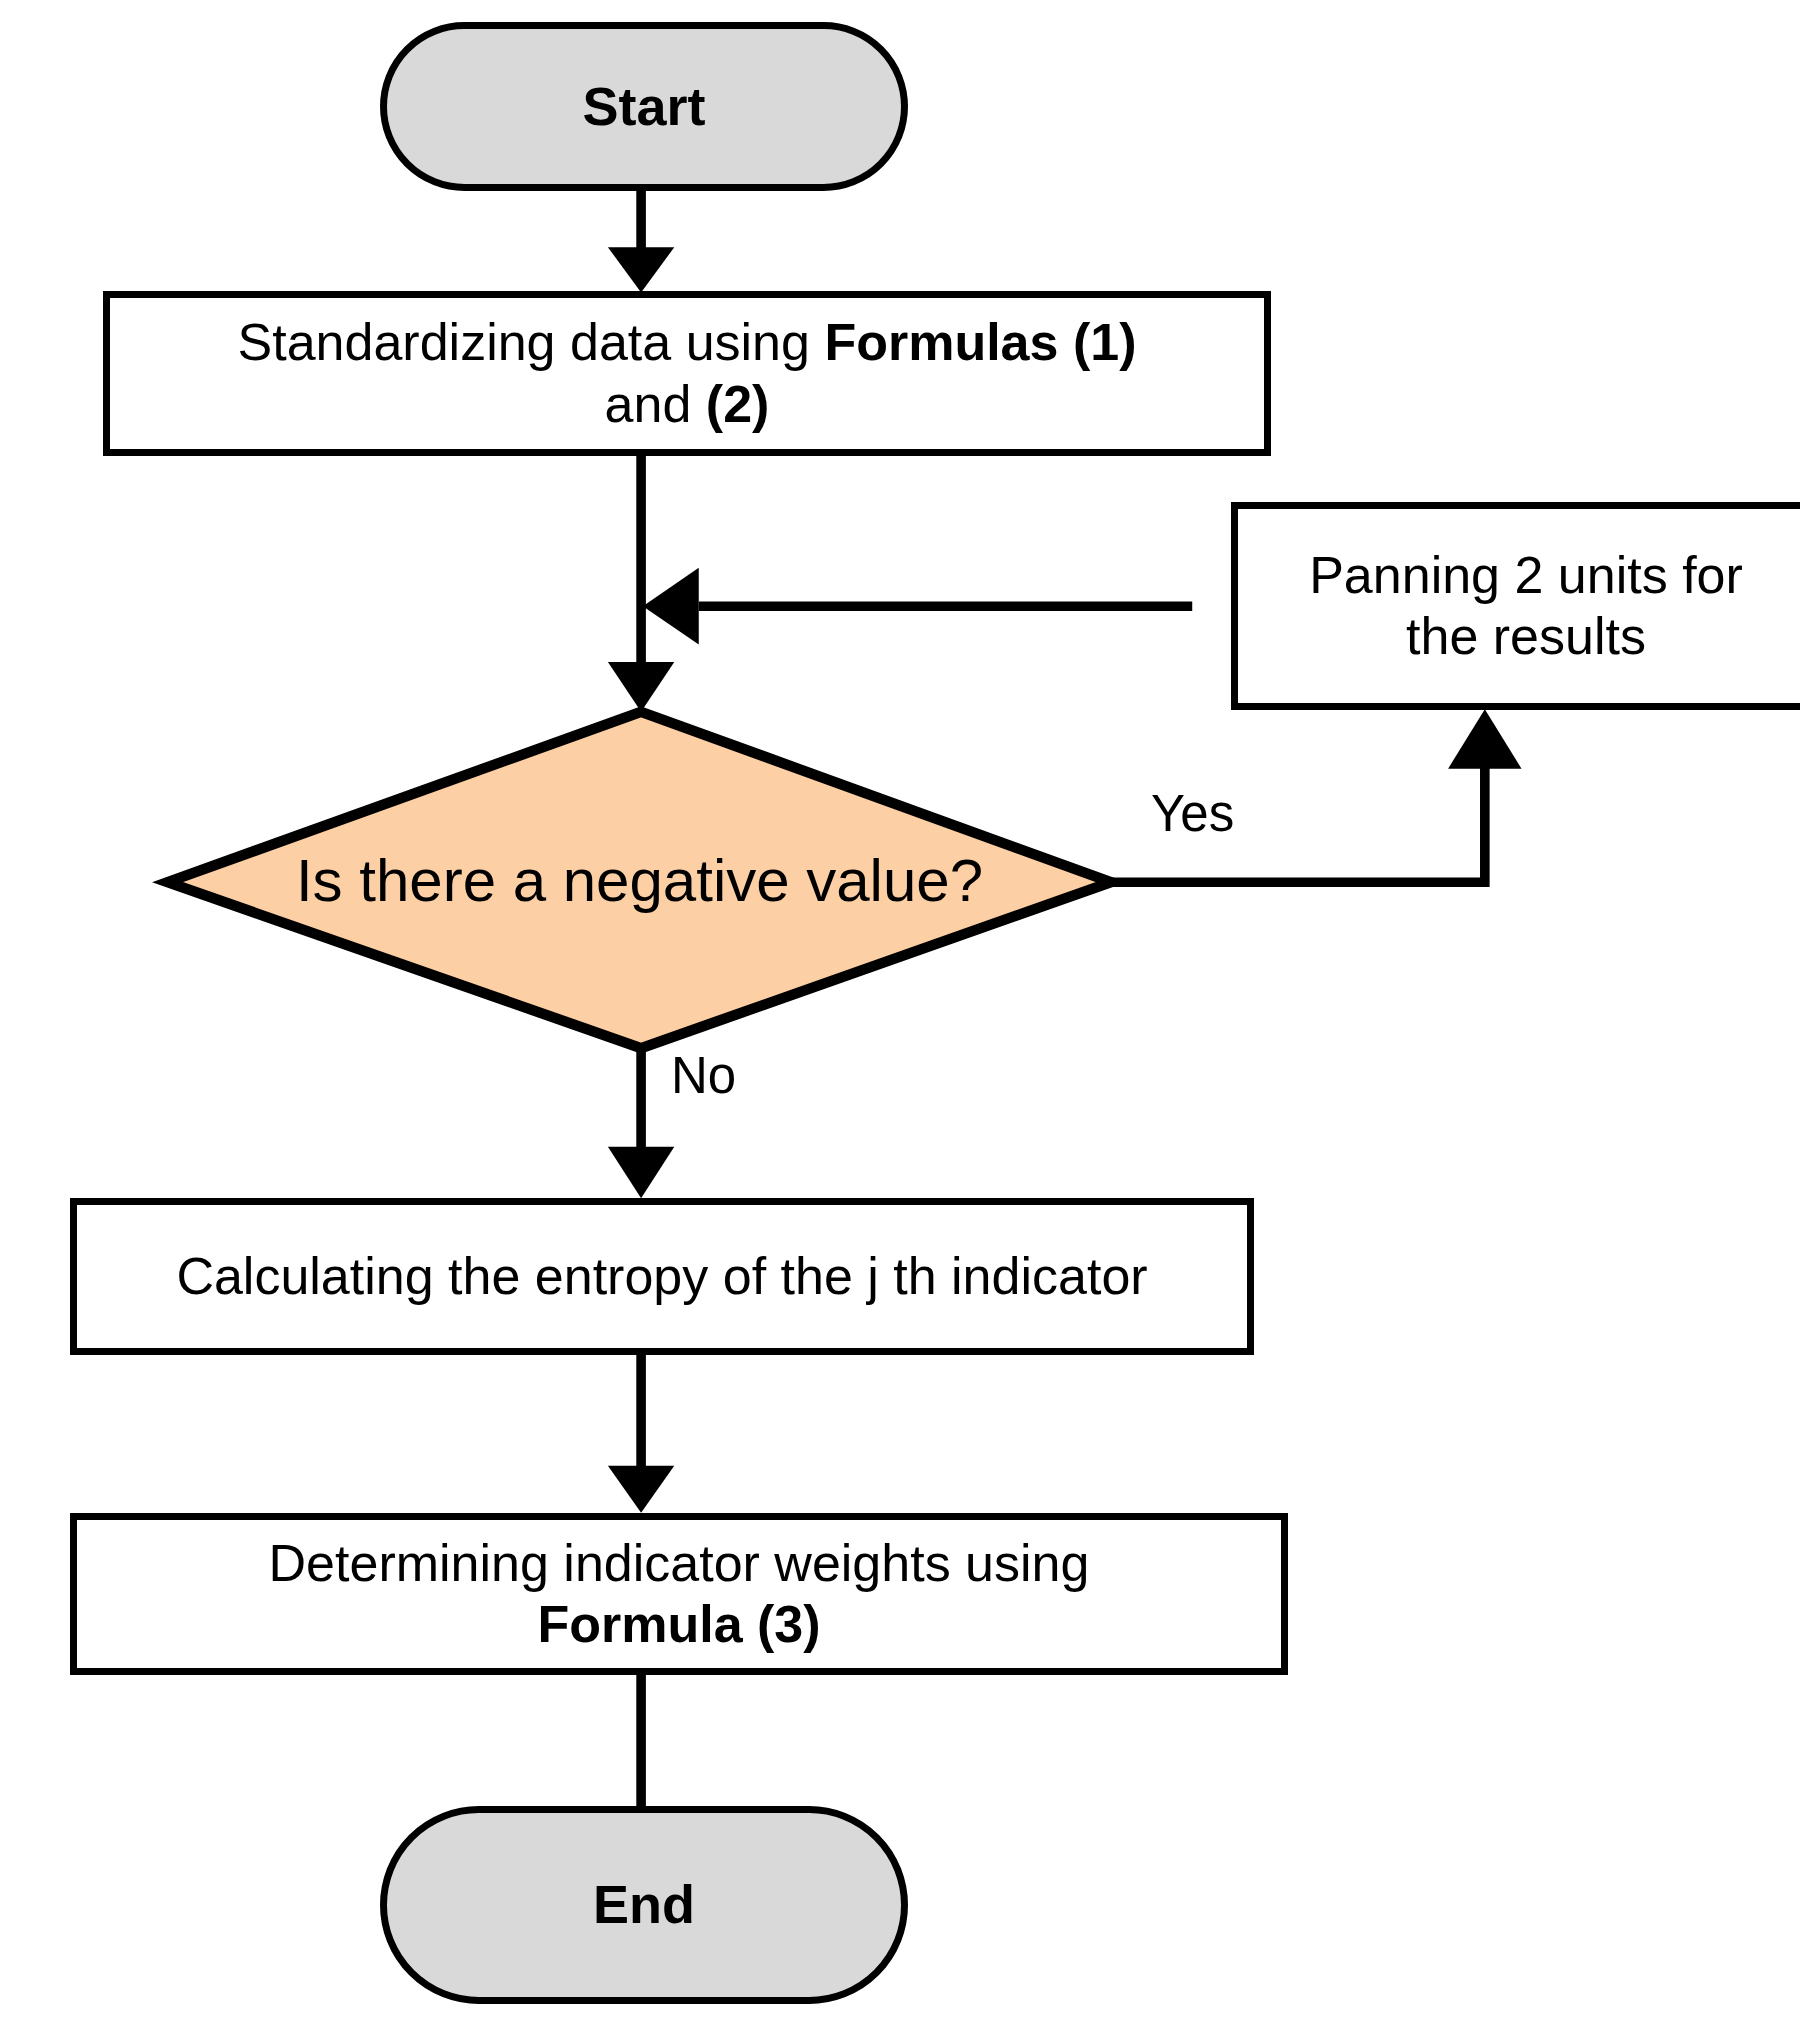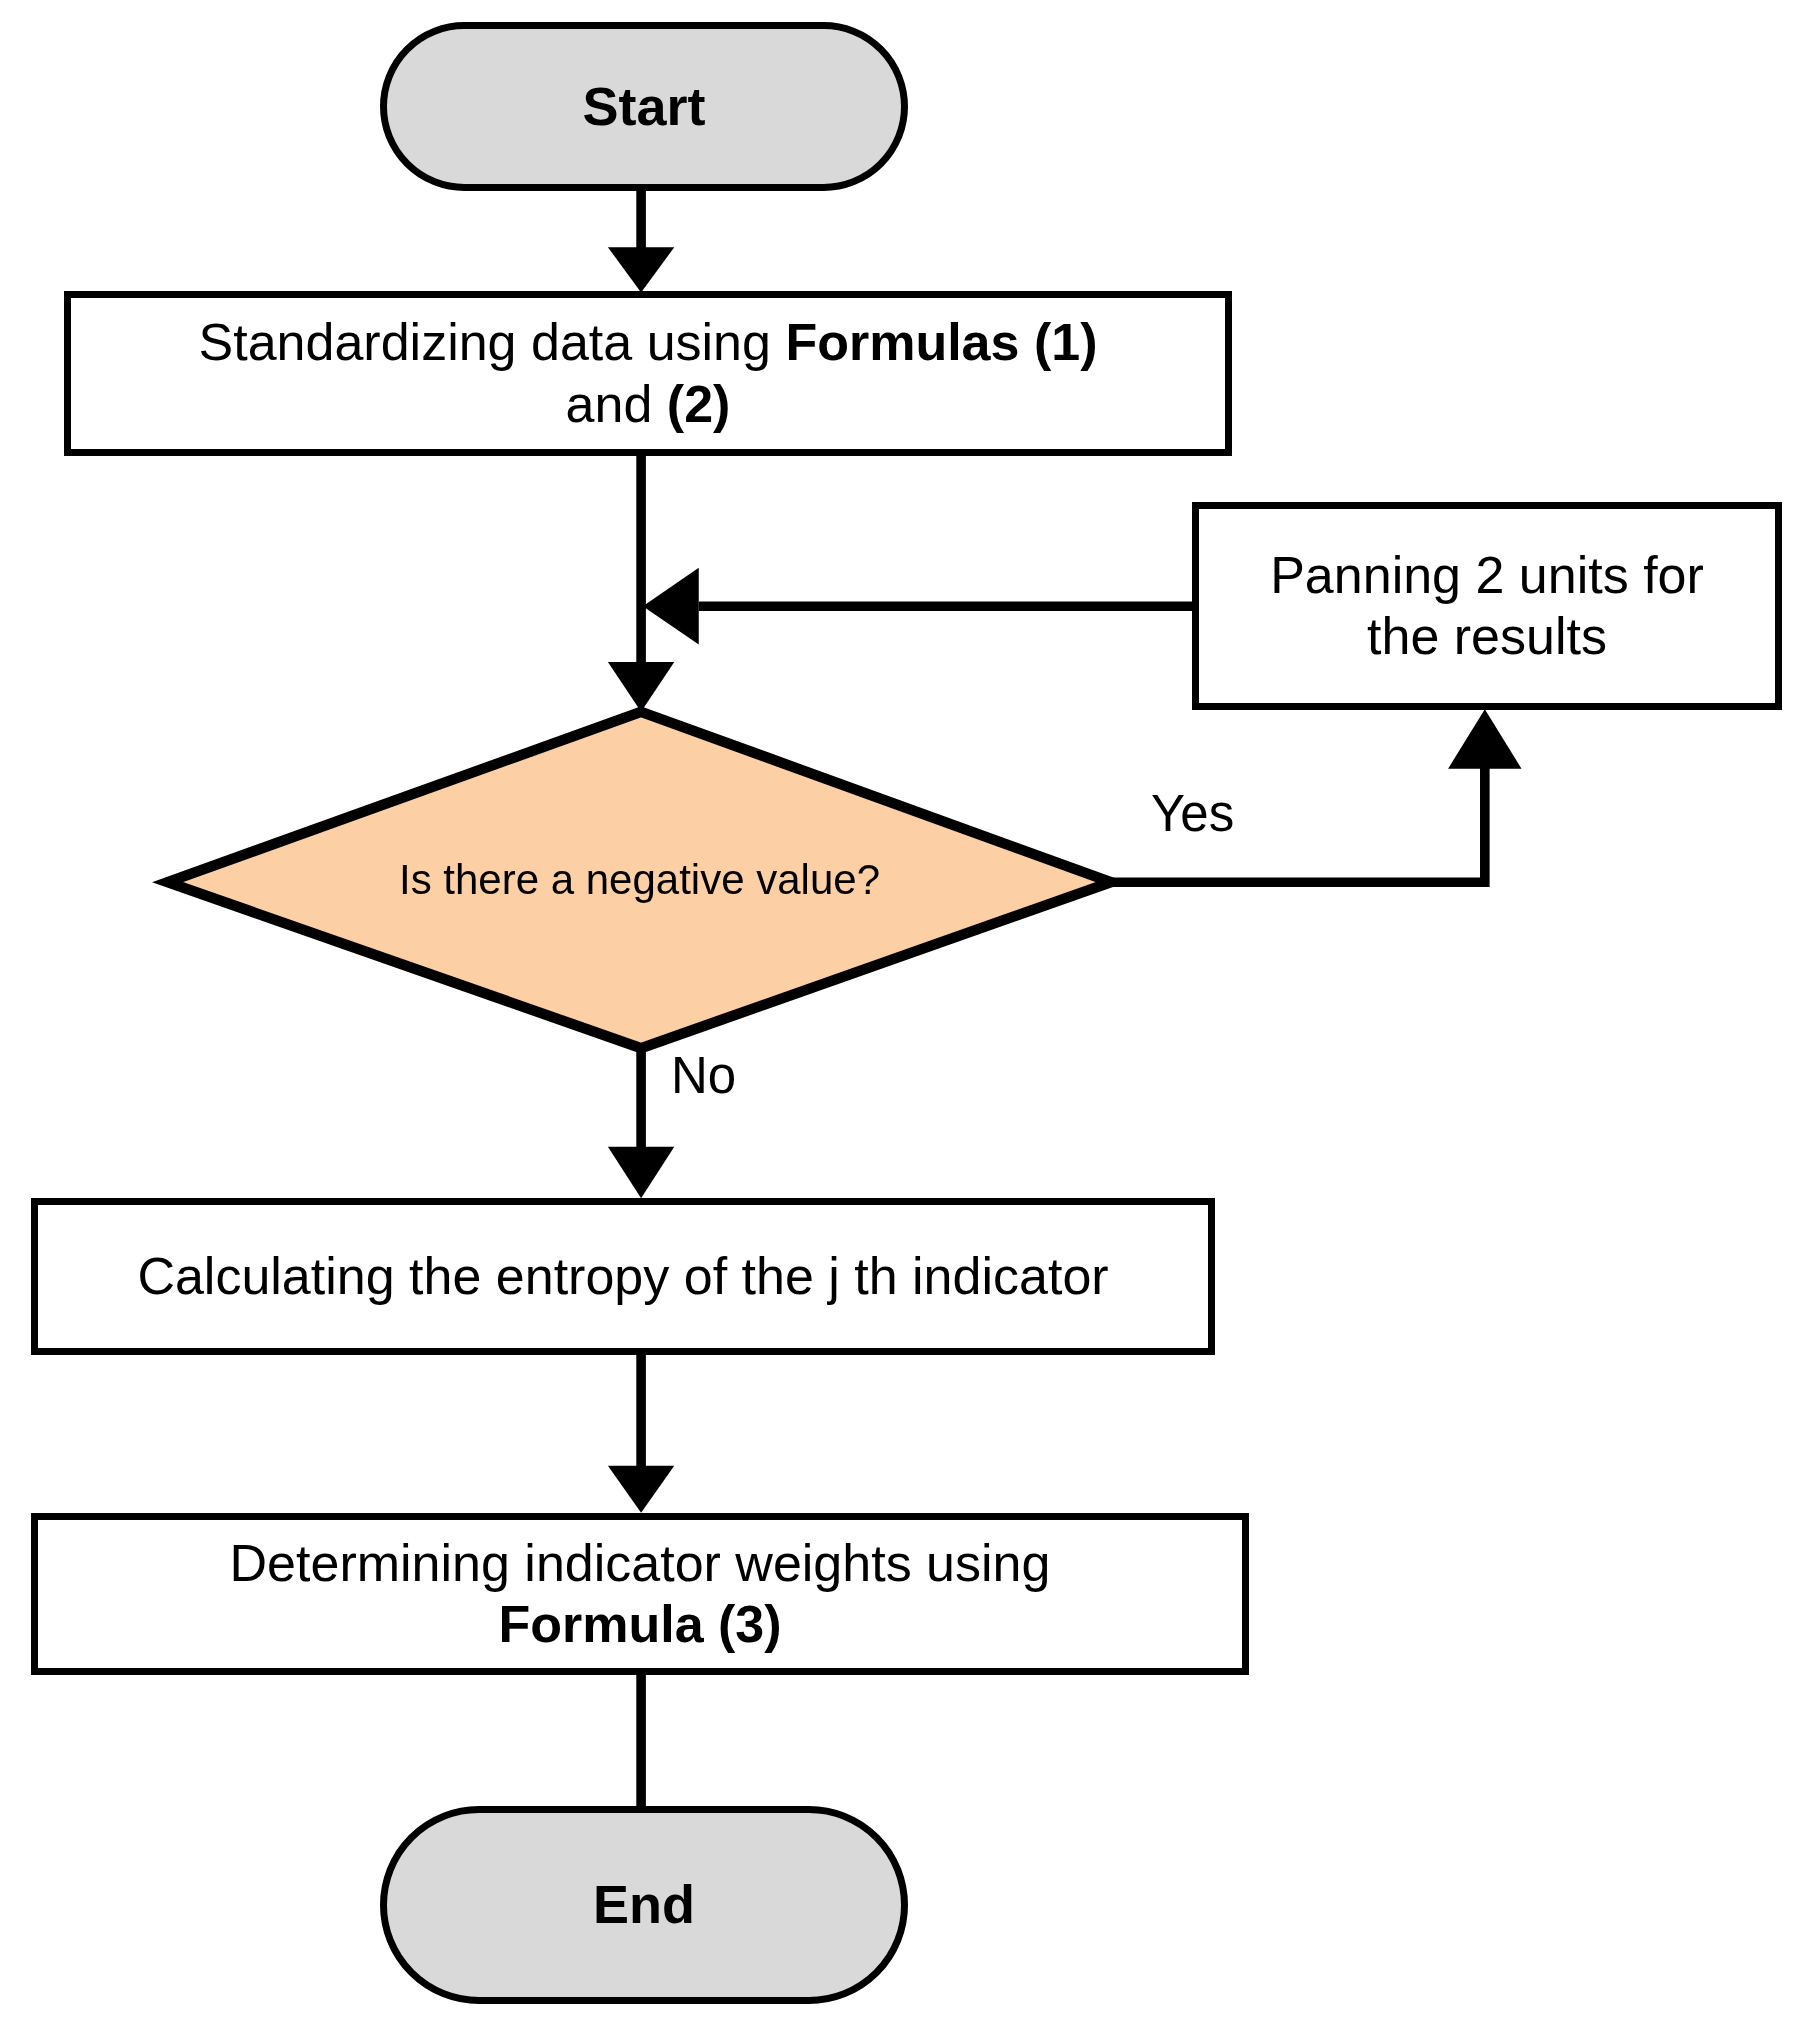--- a/index.html
+++ b/index.html
@@ -39,38 +39,39 @@
     border-radius: 873px;
     font-weight: bold;
     font-size: 54px;
   }
   
   .process {
     background: #ffffff;
     border: 7.9px solid #000000;
     font-size: 52px;
     padding: 0 5px;
+    margin-left: 39px;
   }
   .process .b,
   .terminator .b { font-weight: bold; }
 
   
   .decision-wrap {
     position: absolute;
   }
   .decision-label {
     position: absolute;
     left: 0;
     top: 0;
     width: 100%;
     height: 100%;
     display: flex;
     align-items: center;
     justify-content: center;
-    font-size: 42px;
+    font-size: 60px;
     color: #000000;
     text-align: center;
     pointer-events: none;
   }
 
   
   .edge-label {
     position: absolute;
     font-size: 51px;
     color: #000000;

